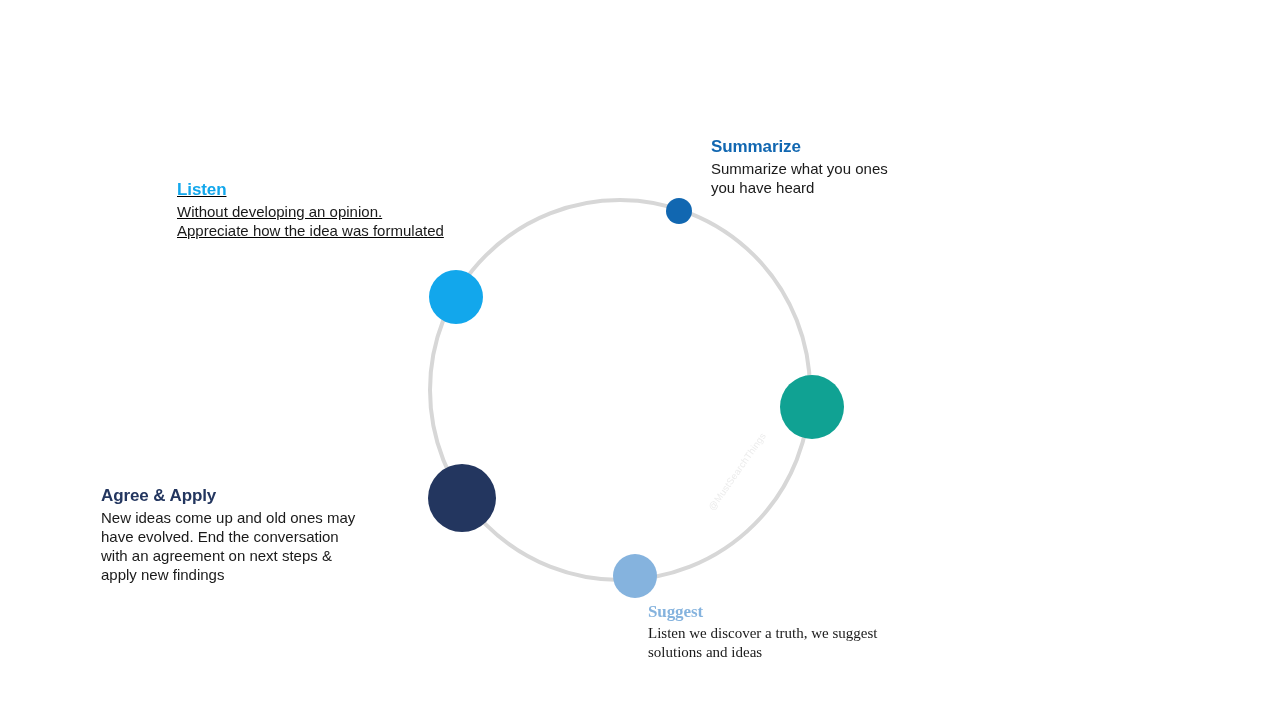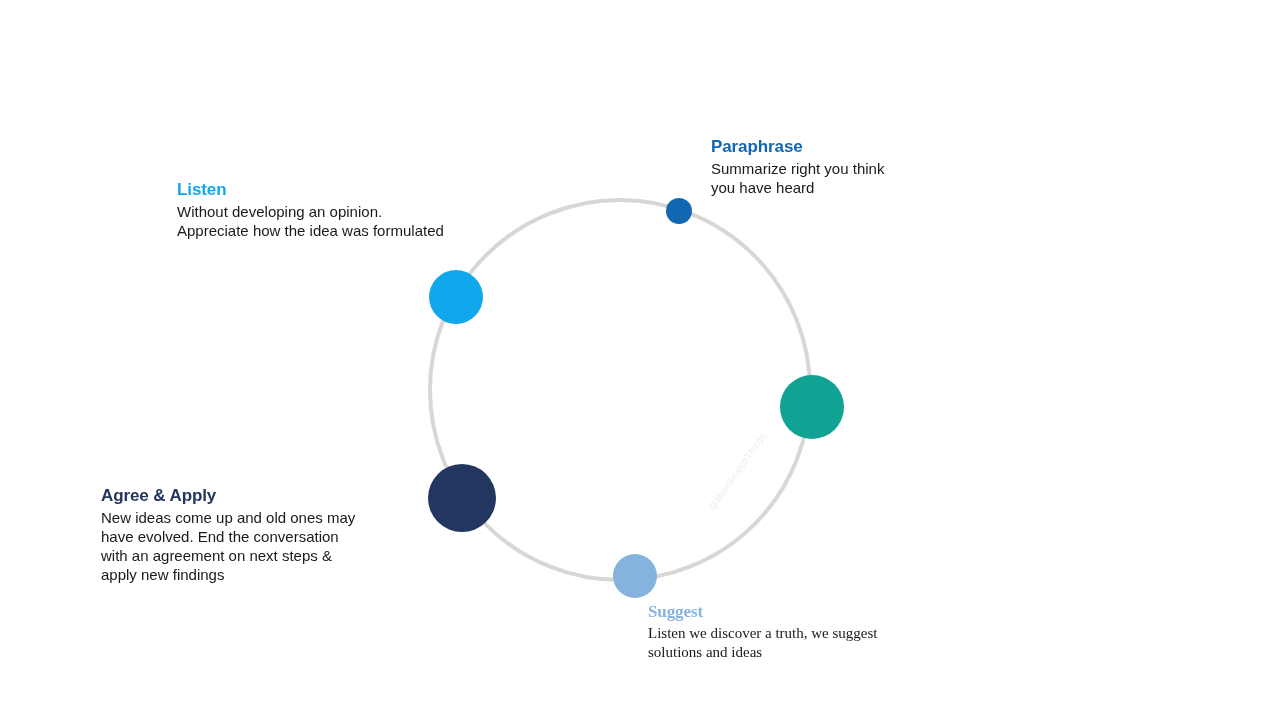--- a/index.html
+++ b/index.html
@@ -47,21 +47,21 @@
   .label-desc {
     font-size: 15px;
     line-height: 19.3px;
     color: #1a1a1a;
     margin: 0;
     font-weight: normal;
   }
 
   
   #block-paraphrase { left: 711px; top: 137px; width: 230px; }
-  #block-listen     { left: 177px; top: 180px; width: 300px; }
+  #block-listen     { left: 177px; top: 180px; width: 300px; text-decoration: underline; }
   #block-test       { left: 884px; top: 380px; width: 315px; }
   #block-agree      { left: 101px; top: 486px; width: 285px; }
   #block-suggest    { left: 648px; top: 602px; width: 290px; font-family: Liberation Serif, serif; }
 
   .watermark {
     position: absolute;
     left: 706px;
     top: 506px;
     font-size: 9.5px;
     color: #ececec;
@@ -83,22 +83,22 @@
     <circle id="node-paraphrase" cx="679" cy="211" r="13" fill="#1167b1"></circle>
     <circle id="node-listen" cx="456" cy="297" r="27" fill="#12a7ec"></circle>
     <circle id="node-test" cx="812" cy="407" r="32" fill="#10a293"></circle>
     <circle id="node-agree-apply" cx="462" cy="498" r="34" fill="#23365f"></circle>
     <circle id="node-suggest" cx="635" cy="576" r="22" fill="#85b3de"></circle>
   </svg>
 
   <div class="watermark">@MustSearchThings</div>
 
   <div class="label-block" id="block-paraphrase">
-    <p class="label-title" id="title-paraphrase" style="color: rgb(17, 103, 177);">Paraphrase</p>
-    <p class="label-desc"><span>Summarize right you think</span><br><span>you have heard</span></p>
+    <p class="label-title" id="title-paraphrase" style="color: rgb(17, 103, 177);">Summarize</p>
+    <p class="label-desc"><span>Summarize what you ones</span><br><span>you have heard</span></p>
   </div>
 
   <div class="label-block" id="block-listen">
     <p class="label-title" id="title-listen" style="color: rgb(18, 167, 236);">Listen</p>
     <p class="label-desc"><span>Without developing an opinion.</span><br><span>Appreciate how the idea was formulated</span></p>
   </div>
 
 
   <div class="label-block" id="block-agree">
     <p class="label-title" id="title-agree" style="color: rgb(35, 54, 95);">Agree &amp; Apply</p>

